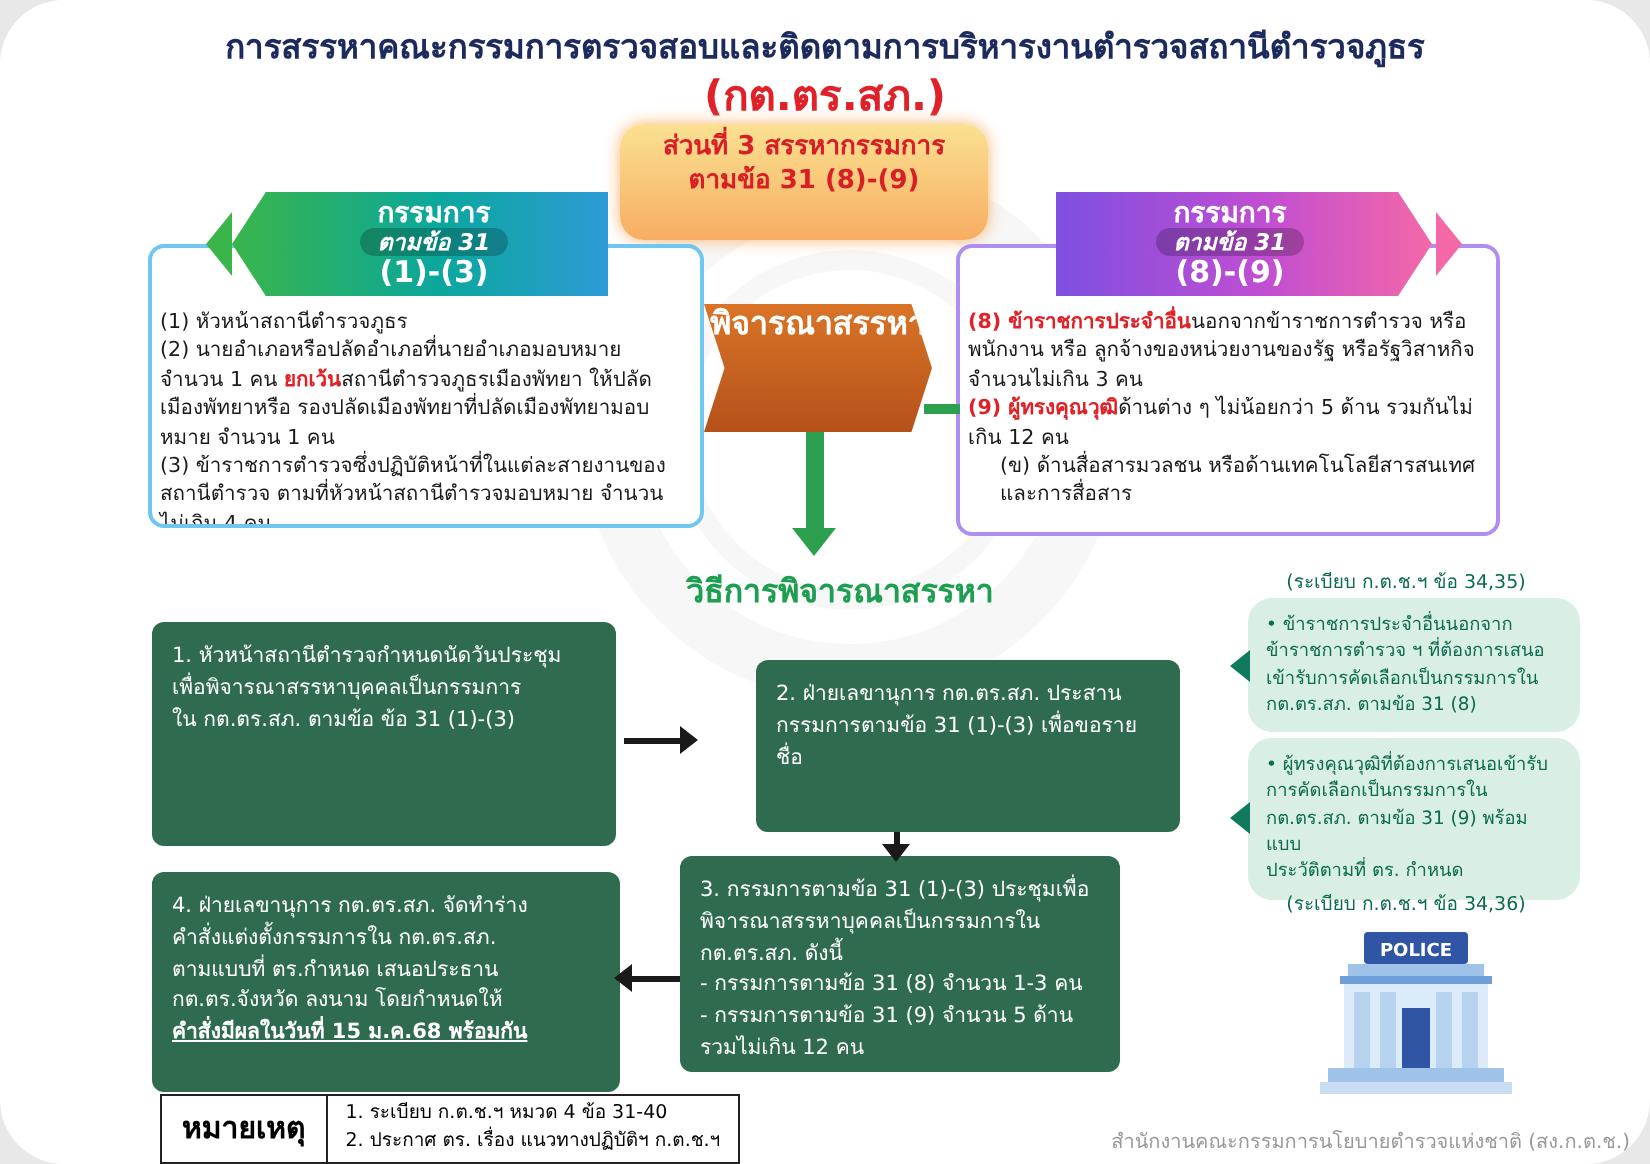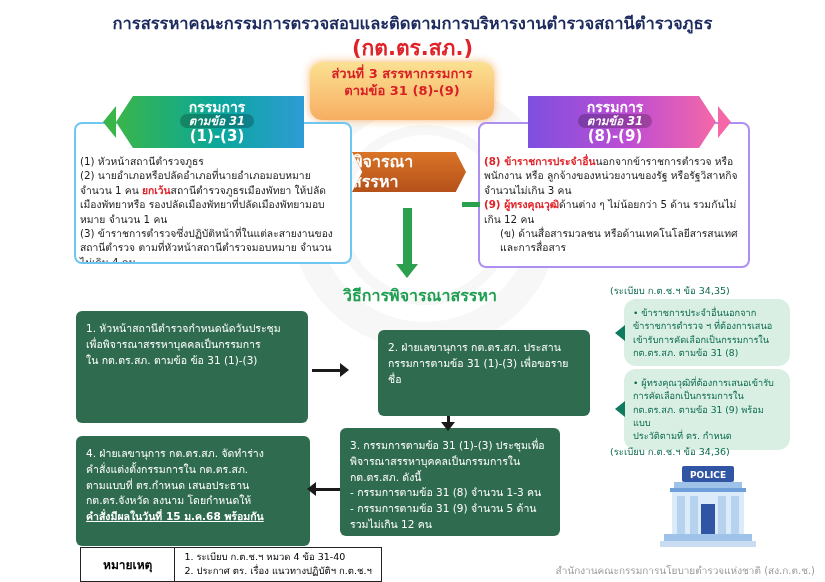--- a/index.html
+++ b/index.html
@@ -1,17 +1,17 @@
 <!DOCTYPE html>
 <html><head>
 <meta charset="utf-8">
 <style>
   * { box-sizing: border-box; margin: 0; padding: 0; }
   body { background: #e8e8e8; font-family: "DejaVu Sans", "Liberation Sans", sans-serif; }
-  #canvas { position: relative; width: 825px; height: 582px; background: #ffffff; overflow: hidden; }
+  #canvas { position: relative; width: 825px; height: 582px; background: #ffffff; overflow: hidden; border-radius: 32px; }
 
   
   .wm1 { position:absolute; left:290px; top:80px; width:270px; height:270px; border-radius:50%; border:28px solid rgba(100,100,100,0.05); }
   .wm2 { position:absolute; left:335px; top:125px; width:180px; height:180px; border-radius:50%; border:10px solid rgba(100,100,100,0.05); }
 
   .title1 { position:absolute; top:10px; left:0; width:100%; text-align:center; font-size:16.5px; font-weight:bold; color:#1c2a5e; }
   .title2 { position:absolute; top:31px; left:0; width:100%; text-align:center; font-size:21px; font-weight:bold; color:#e02127; }
 
   .badge { position:absolute; left:310px; top:62px; width:184px; padding:4px 0 20px 0;
            background:linear-gradient(180deg,#fbe192,#f7ad62); border-radius:12px; text-align:center;
@@ -34,25 +34,25 @@
   .chev-l { top:106px; border-top:16px solid transparent; border-bottom:16px solid transparent; border-right:13px solid #3ab54a; }
   .chev-r { top:106px; border-top:16px solid transparent; border-bottom:16px solid transparent; border-left:13px solid #f468a8; }
 
   .info-box { position:absolute; top:122px; background:#fff; border-radius:8px; font-size:10.3px;
               line-height:1.4; color:#1a1a1a; padding:26px 10px 8px 4px; overflow:hidden; z-index:1; }
   .info-left  { left:74px;  width:278px; height:142px; border:2.5px solid #6ec6f1; padding-top:30px; }
   .info-right { left:478px; width:272px; height:146px; border:2.5px solid #af8ef2; padding-top:30px; }
   .red-bold { color:#e02127; font-weight:bold;text-align:right; }
   .indent { padding-left:16px; }
 
-  .ribbon { position:absolute; left:352px; top:152px; width:114px; height:40px;
+  .ribbon { position:absolute; left:352px; top:152px; width:114px; height:64px;
             background:linear-gradient(180deg,#d97427,#b5511a);
             clip-path:polygon(0 0,91% 0,100% 50%,91% 100%,0 100%,9% 50%);
-            color:#fff; font-weight:bold; font-size:16px; text-align:left;
-            display:flex; flex-direction:column; justify-content:center; line-height:1.25; z-index:4; }
+            color:#fff; font-weight:bold; font-size:16px; text-align:center;
+            display:flex; flex-direction:row; justify-content:center; line-height:1.25; z-index:4; }
 
   .gconn { position:absolute; left:462px; top:202px; width:18px; height:5px; background:#2ca04e; z-index:2; }
   .garrow-stem { position:absolute; left:403px; top:208px; width:9px; height:58px; background:#2ca04e; }
   .garrow-head { position:absolute; left:396px; top:264px; width:0; height:0;
                  border-left:11px solid transparent; border-right:11px solid transparent; border-top:14px solid #2ca04e; }
 
   .heading { position:absolute; left:310px; top:283px; width:220px; text-align:center;
              color:#1e9e50; font-weight:bold; font-size:16px; }
 
   .step { position:absolute; background:#2f6b4f; color:#fff; border-radius:6px; padding:10px;
@@ -64,33 +64,33 @@
   .hl { font-weight:bold; text-decoration:underline; }
 
   .fa  { position:absolute; background:#1a1a1a; }
   .fa1 { left:312px; top:369px; width:30px; height:3px; }
   .fa1h{ position:absolute; left:340px; top:363px; width:0; height:0; border-top:7px solid transparent; border-bottom:7px solid transparent; border-left:9px solid #1a1a1a; }
   .fa2 { left:447px; top:416px; width:3px; height:8px; }
   .fa2h{ position:absolute; left:441px; top:422px; width:0; height:0; border-left:7px solid transparent; border-right:7px solid transparent; border-top:9px solid #1a1a1a; }
   .fa3 { left:316px; top:488px; width:24px; height:3px; }
   .fa3h{ position:absolute; left:307px; top:482px; width:0; height:0; border-top:7px solid transparent; border-bottom:7px solid transparent; border-right:9px solid #1a1a1a; }
 
-  .side-label { position:absolute; color:#0b6b50; font-size:9.5px; width:186px; }
+  .side-label { position:absolute; color:#0b6b50; font-size:9.5px; width:186px; text-align:center; }
   .sl1 { left:610px; top:283px; }
   .sl2 { left:610px; top:444px; }
   .side-bullet { position:absolute; left:624px; width:166px; background:#d9efe3; border-radius:12px;
                  color:#0b6b50; font-size:9.2px; line-height:1.45; padding:7px 9px; white-space:pre-line; }
   .sb1 { top:299px; }
   .sb2 { top:369px; }
   .side-bullet::before { content:""; position:absolute; left:-9px; top:50%; transform:translateY(-50%);
                  border-top:8px solid transparent; border-bottom:8px solid transparent; border-right:10px solid #0f7a5e; }
 
   .notebox { position:absolute; left:80px; top:547px; display:flex; align-items:stretch; }
-  .notebox-label { border:1.6px solid #222; background:#fff; font-weight:bold; font-size:12px;
-                   padding:4px 22px; display:flex; align-items:center; }
+  .notebox-label { border:1.6px solid #222; background:#fff; font-weight:bold; font-size:15px;
+                   padding:4px 10px; display:flex; align-items:center; }
   .notebox-text  { border:1.6px solid #222; border-left:none; background:#fff; font-size:9.5px;
                    line-height:1.5; padding:2px 9px; white-space:pre-line; }
 
   .building { position:absolute; left:652px; top:466px; width:112px; height:84px; }
   .footer { position:absolute; right:10px; top:563px; font-size:10px; color:#9a9a9a; }
 </style>
 </head>
 <body>
 
 <div id="canvas">

